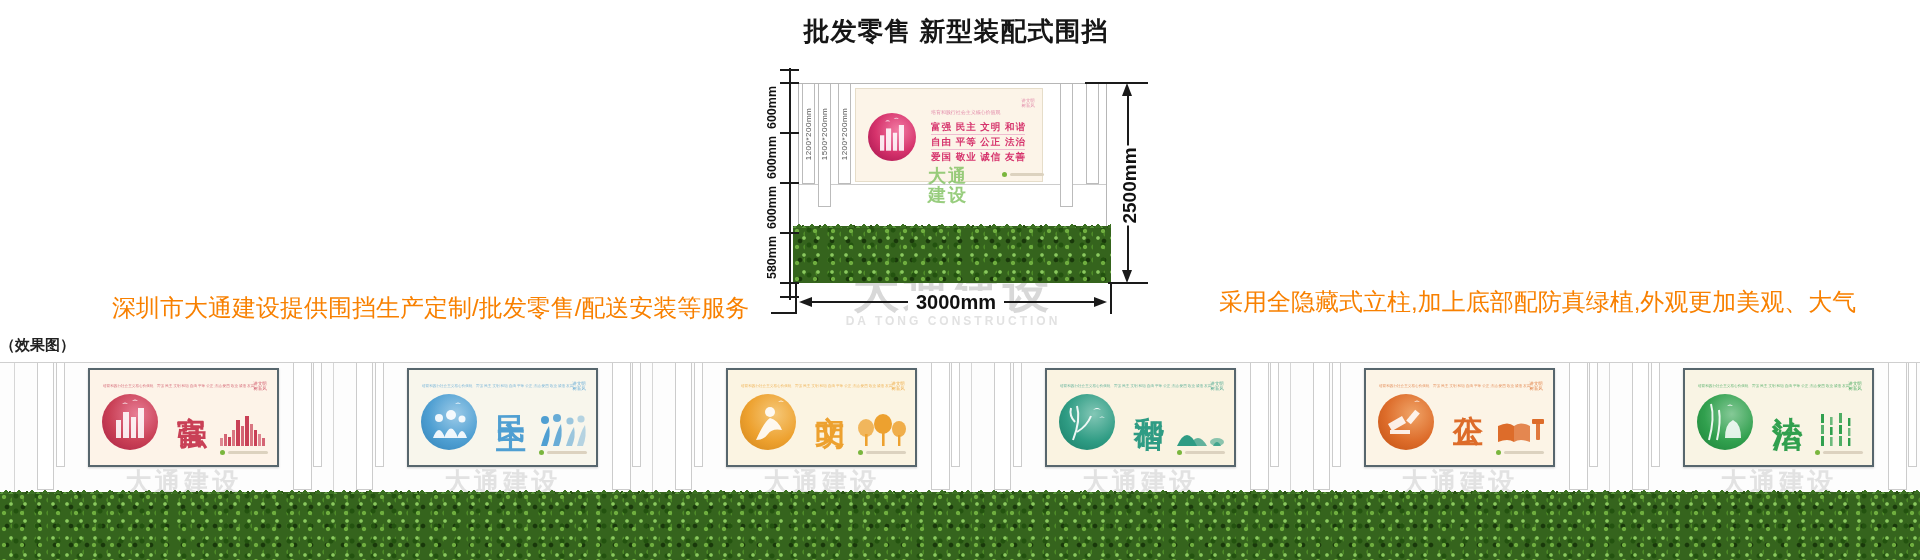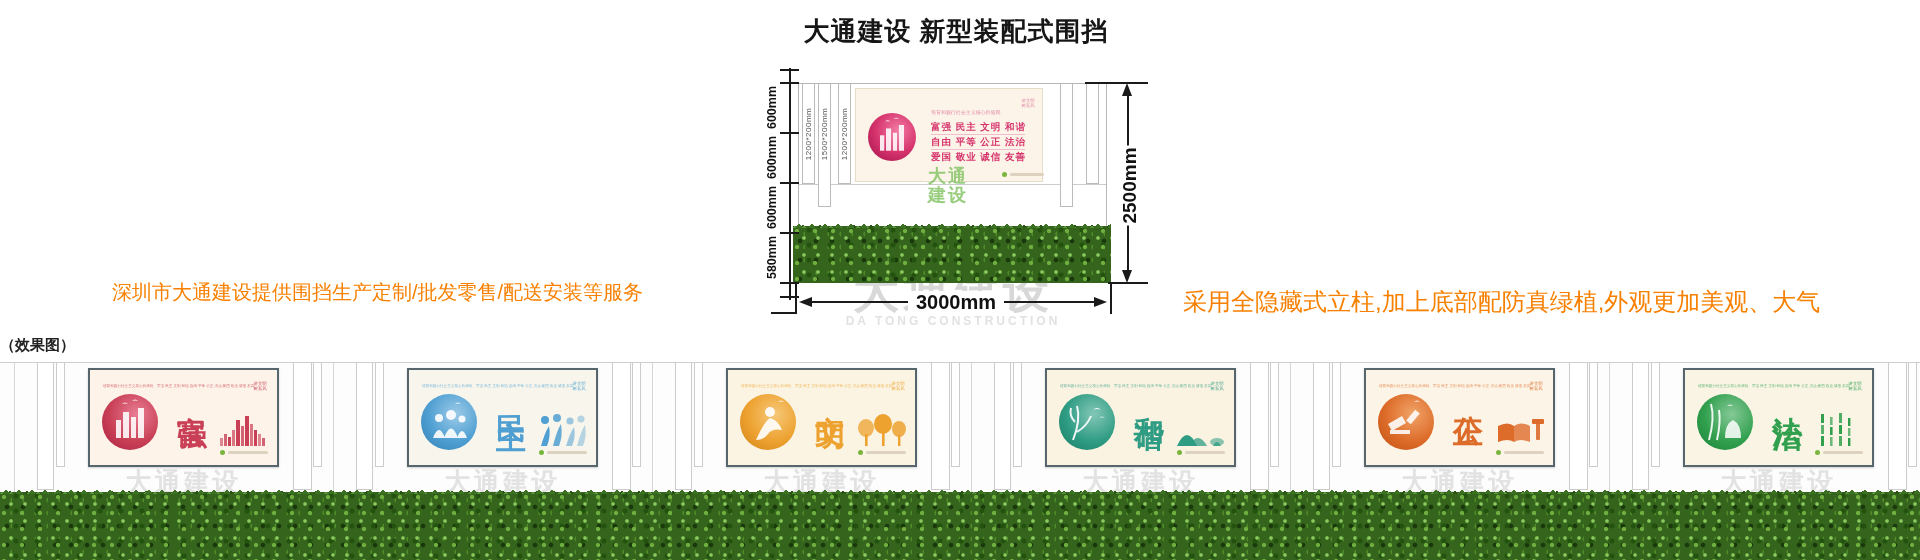--- a/index.html
+++ b/index.html
@@ -10,21 +10,21 @@
 
 .title{position:absolute;left:0;top:14px;width:1912px;text-align:center;
   font-size:26px;font-weight:bold;letter-spacing:1px;color:#161616}
 .subtitle{position:absolute;left:0;top:46px;width:1912px;text-align:center;
   font-size:15px;font-weight:600;color:#222}
 .effect-label{position:absolute;left:0;top:336px;width:1912px;text-align:left;
   font-size:15px;font-weight:600;color:#222}
 
 
 .ann{position:absolute;font-weight:500;white-space:nowrap}
-.ann-left{left:112px;top:279px;font-size:20px}
+.ann-left{left:112px;top:292px;font-size:24px}
 .ann-right{left:1183px;top:286px;font-size:24px}
 
 
 .d-wall,.d-rail,.d-slat,.d-slatlabel,.d-sign,.d-hedge,.wm-d,.wm-green,
 .d-vline,.d-tick,.d-dimlabel,.d-exttop,.d-vdim,.arr,.d-hlabel,.d-bline,
 .d-blabel,.bl-v,.bl-h,.br-v,.br-h{position:absolute}
 .d-wall{left:798px;top:83px;width:309px;height:199px;background:#fff;border:1px solid #b6b6b6;z-index:2}
 .d-rail{left:799px;top:184px;width:307px;height:1px;background:#ccc;z-index:2}
 .d-slat{top:84px;width:13px;background:#fff;border:1px solid #bbb;border-top:none;z-index:3}
 .d-slatlabel{width:70px;height:12px;line-height:12px;font-size:8px;color:#555;text-align:center;
@@ -116,24 +116,24 @@
   radial-gradient(ellipse 5px 6px at 6px 8px,#3c7022 60%,transparent 61%),
   radial-gradient(ellipse 4px 5px at 2px 9px,#59953a 60%,transparent 61%),
   radial-gradient(ellipse 4px 6px at 10px 9px,#2a5414 60%,transparent 61%);
  background-size:13px 9px,9px 9px,17px 9px;}
 </style>
 </head>
 <body>
 
 <div class="stage">
 
-  <div class="title">大通建设 新型装配式围挡</div>
+  <div class="title">批发零售 新型装配式围挡</div>
 
   <div class="ann ann-left" style="color: rgb(248, 128, 0);">深圳市大通建设提供围挡生产定制/批发零售/配送安装等服务</div>
-  <div class="ann ann-right" style="color: rgb(248, 128, 0);">采用全隐藏式立柱,加上底部配防真绿植,外观更加美观、大气</div>
+  <div class="ann ann-right" style="color: rgb(248, 128, 0); margin-left: 36px;">采用全隐藏式立柱,加上底部配防真绿植,外观更加美观、大气</div>
 
   <div class="wm-d">
     <div class="wmd-cn">大通建设</div>
     <div class="wmd-en">DA TONG CONSTRUCTION</div>
   </div>
 
   <div class="d-wall"></div>
   <div class="d-rail"></div>
 
   <div class="d-slat" style="left:802px;height:100px"></div>

